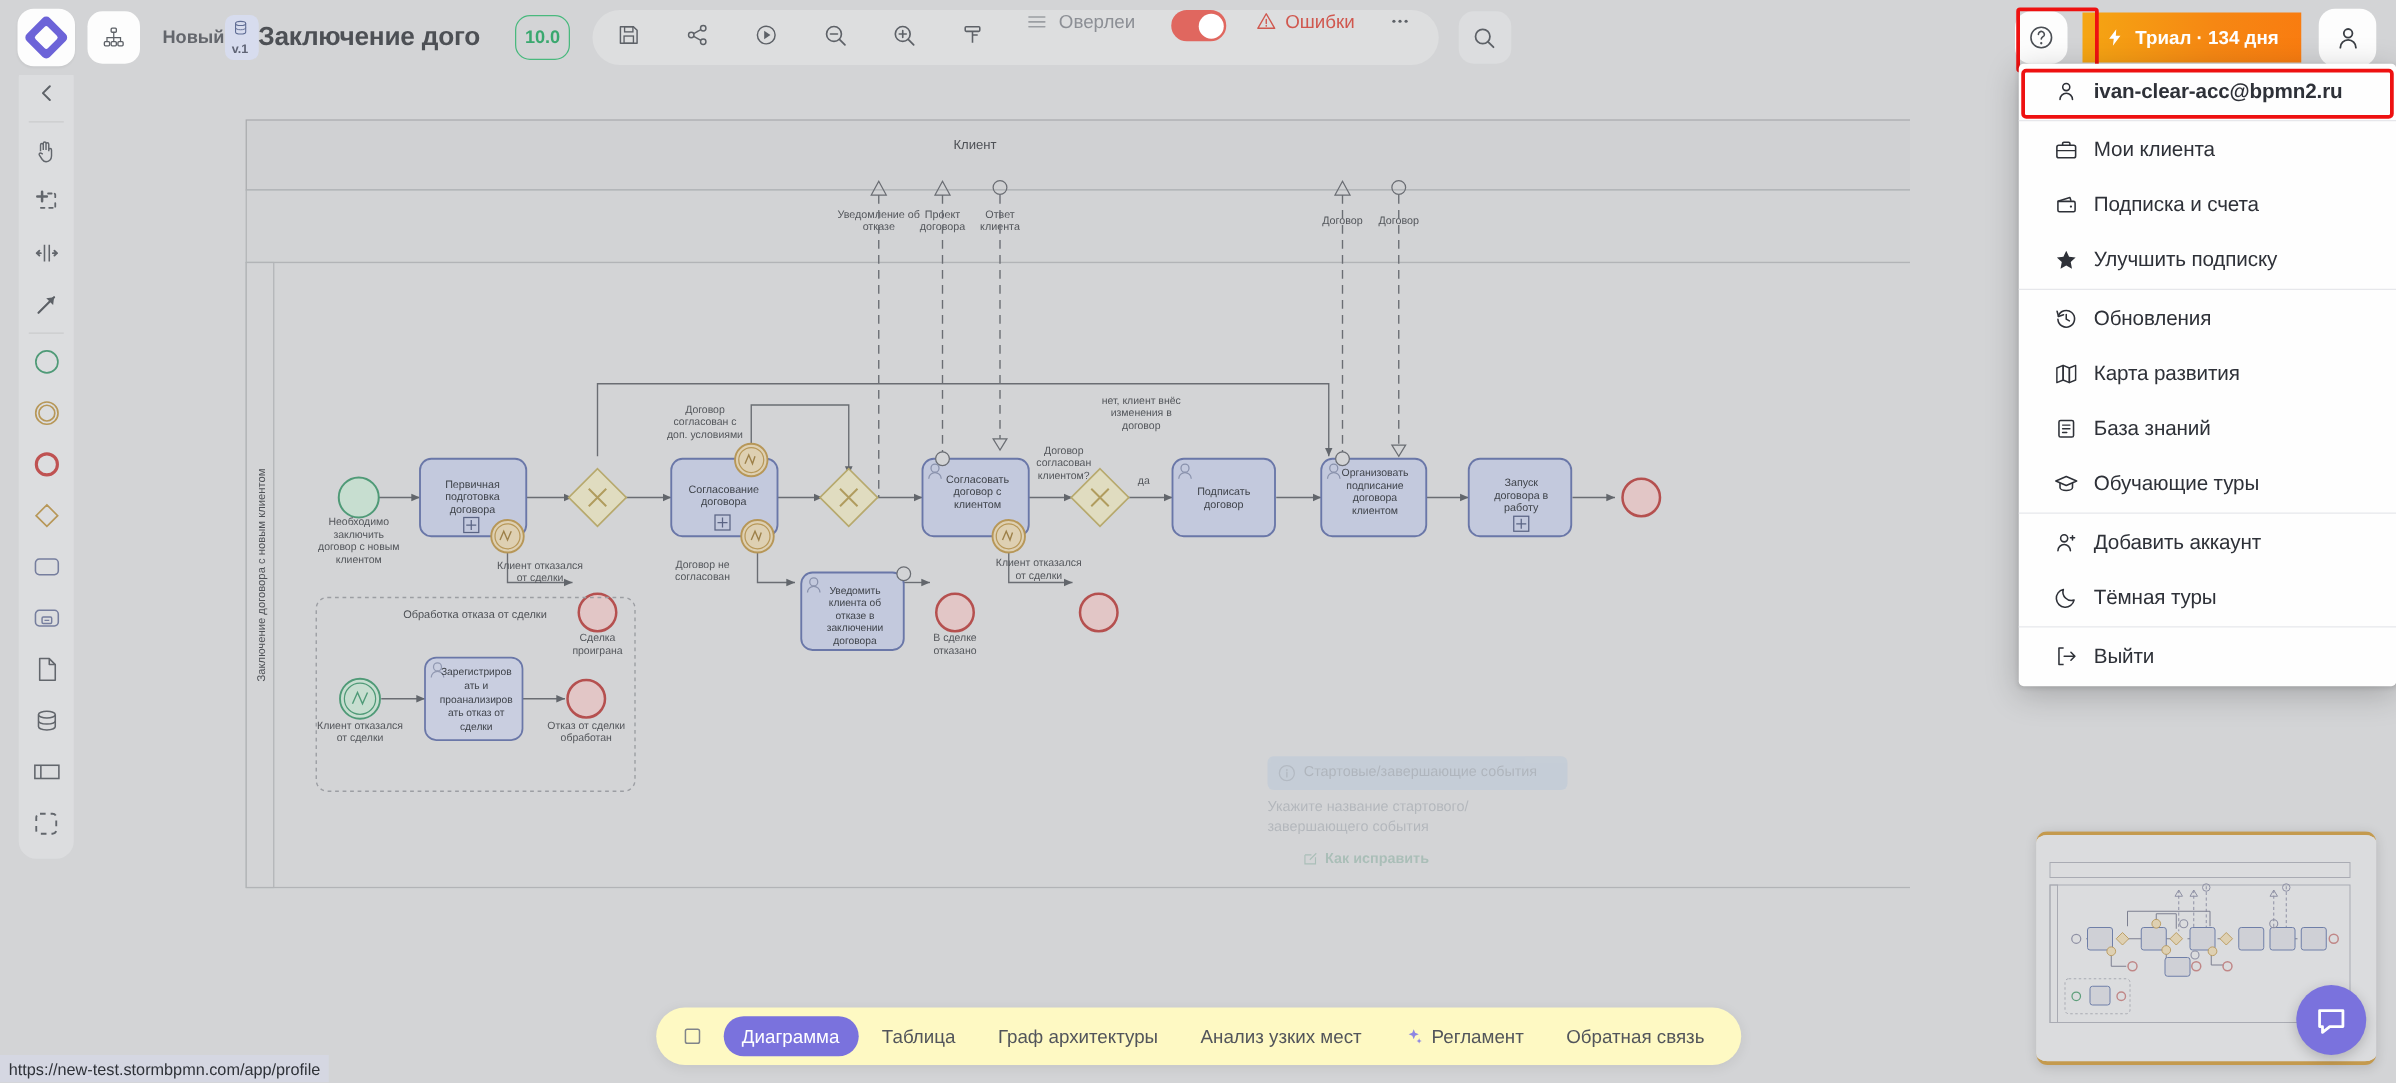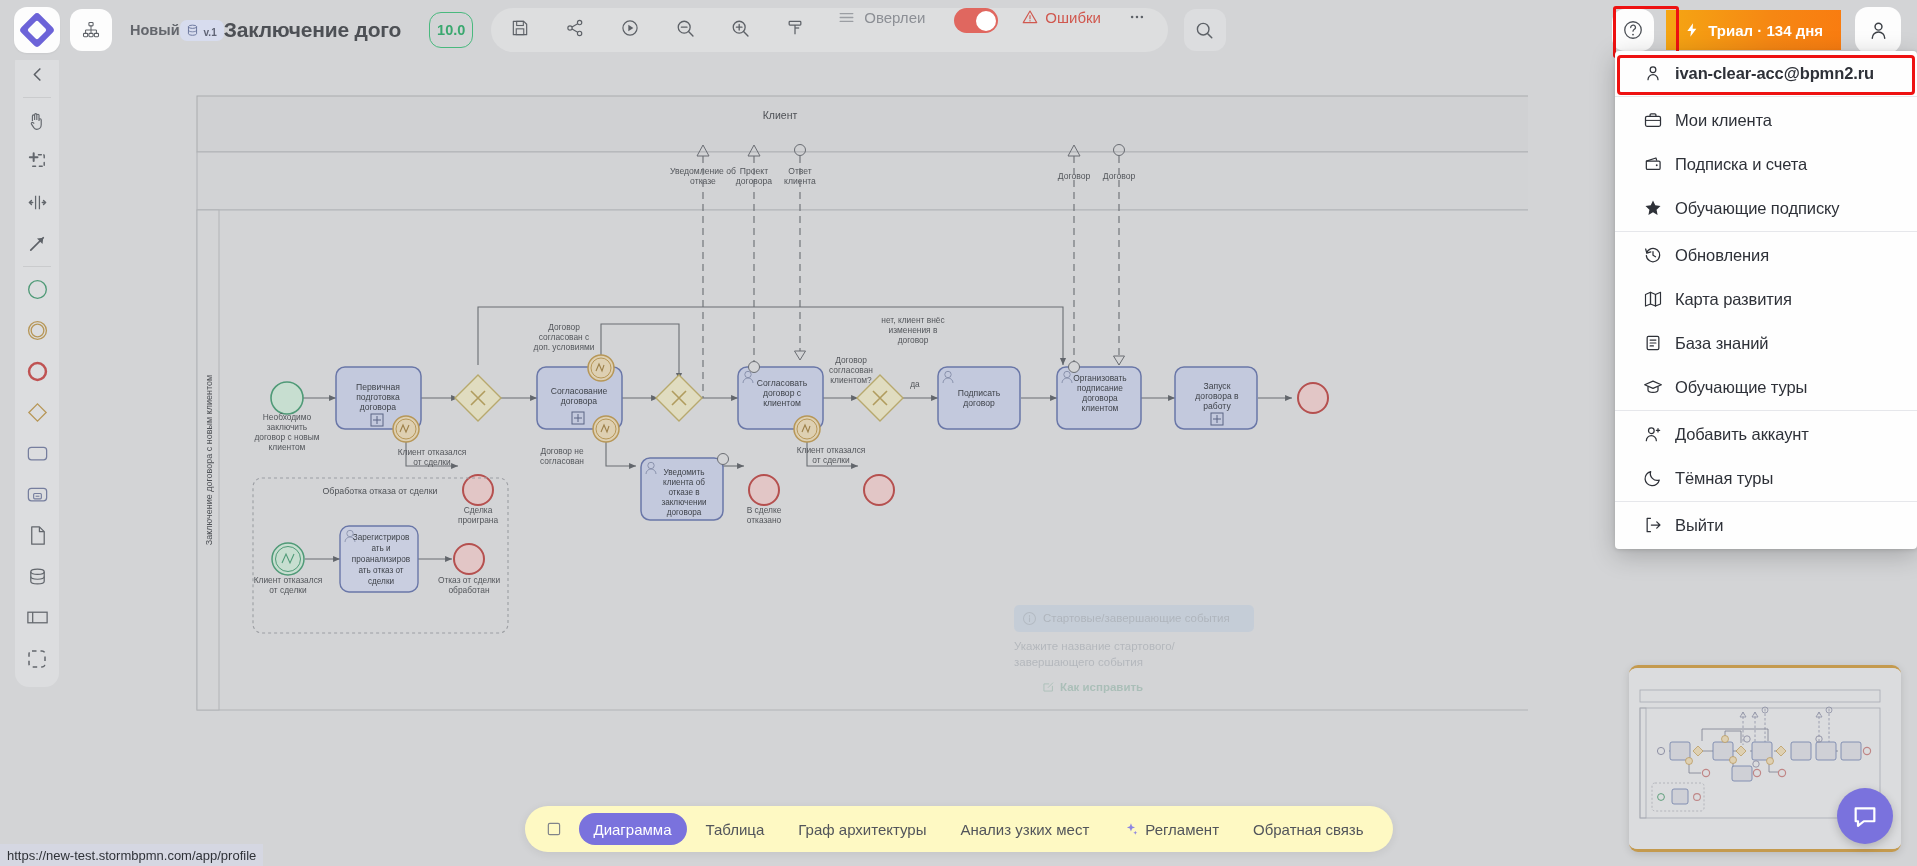--- a/index.html
+++ b/index.html
@@ -44,23 +44,23 @@
     width: 42px; height: 42px; border-radius: 12px;
     background: #fdfdfd;
     display: flex; align-items: center; justify-content: center;
     flex: none; cursor: pointer; margin-left: 10px;
   }
   .crumb-wrap { display: flex; align-items: center; margin-left: 18px; }
   .crumb-new {
     font-size: 14.5px; color: #63666c; font-weight: 600;
   }
   .ver-chip {
-    display: flex; align-items: flex-end; gap: 4px;
+    display: flex; align-items: center; gap: 4px;
     background: #d7dcee; border-radius: 7px;
-    padding: 3px 7px 3px 5px; cursor: pointer;
+    padding: 3px 7px 3px 5px; cursor: pointer; flex-direction: column;
   }
   .ver-chip .vtxt { font-size: 10px; color: #5f6475; font-weight: 700; }
   .doc-title {
     font-size: 21px; font-weight: 700; color: #4d5055;
     letter-spacing: -.2px; white-space: nowrap;
   }
   .score-chip {
     width: 44px; height: 36px; border-radius: 12px;
     border: 1.6px solid #49b97e; background: transparent;
     display: flex; align-items: center; justify-content: center;
@@ -771,21 +771,21 @@
         <path d="M4 8.5 L15.5 4.8 l1.1 3.2" fill="none" stroke="#2e3138" stroke-width="1.5" stroke-linejoin="round"></path>
         <circle cx="16.5" cy="13.5" r="1.1" fill="#2e3138"></circle>
       </svg>
       <span class="mtxt">Подписка и счета</span>
     </div>
 
     <div class="menu-row">
       <svg width="20" height="20" viewBox="0 0 24 24">
         <path d="M12 3 l2.7 5.8 6.3.8 -4.7 4.4 1.2 6.3 -5.5-3.1 -5.5 3.1 1.2-6.3 -4.7-4.4 6.3-.8Z" fill="#2e3138"></path>
       </svg>
-      <span class="mtxt">Обучающие подписку</span>
+      <span class="mtxt">Улучшить подписку</span>
     </div>
 
     <div class="menu-sep"></div>
 
     <div class="menu-row">
       <svg width="20" height="20" viewBox="0 0 24 24">
         <path d="M4.4 9.5 A8 8 0 1 1 4 12.6" fill="none" stroke="#2e3138" stroke-width="1.5" stroke-linecap="round"></path>
         <path d="M3.2 4.8 L4.6 9.8 L9.4 8.2" fill="none" stroke="#2e3138" stroke-width="1.5" stroke-linejoin="round" stroke-linecap="round"></path>
         <path d="M12 8 v4.3 l3 1.8" fill="none" stroke="#2e3138" stroke-width="1.5" stroke-linecap="round"></path>
       </svg>

